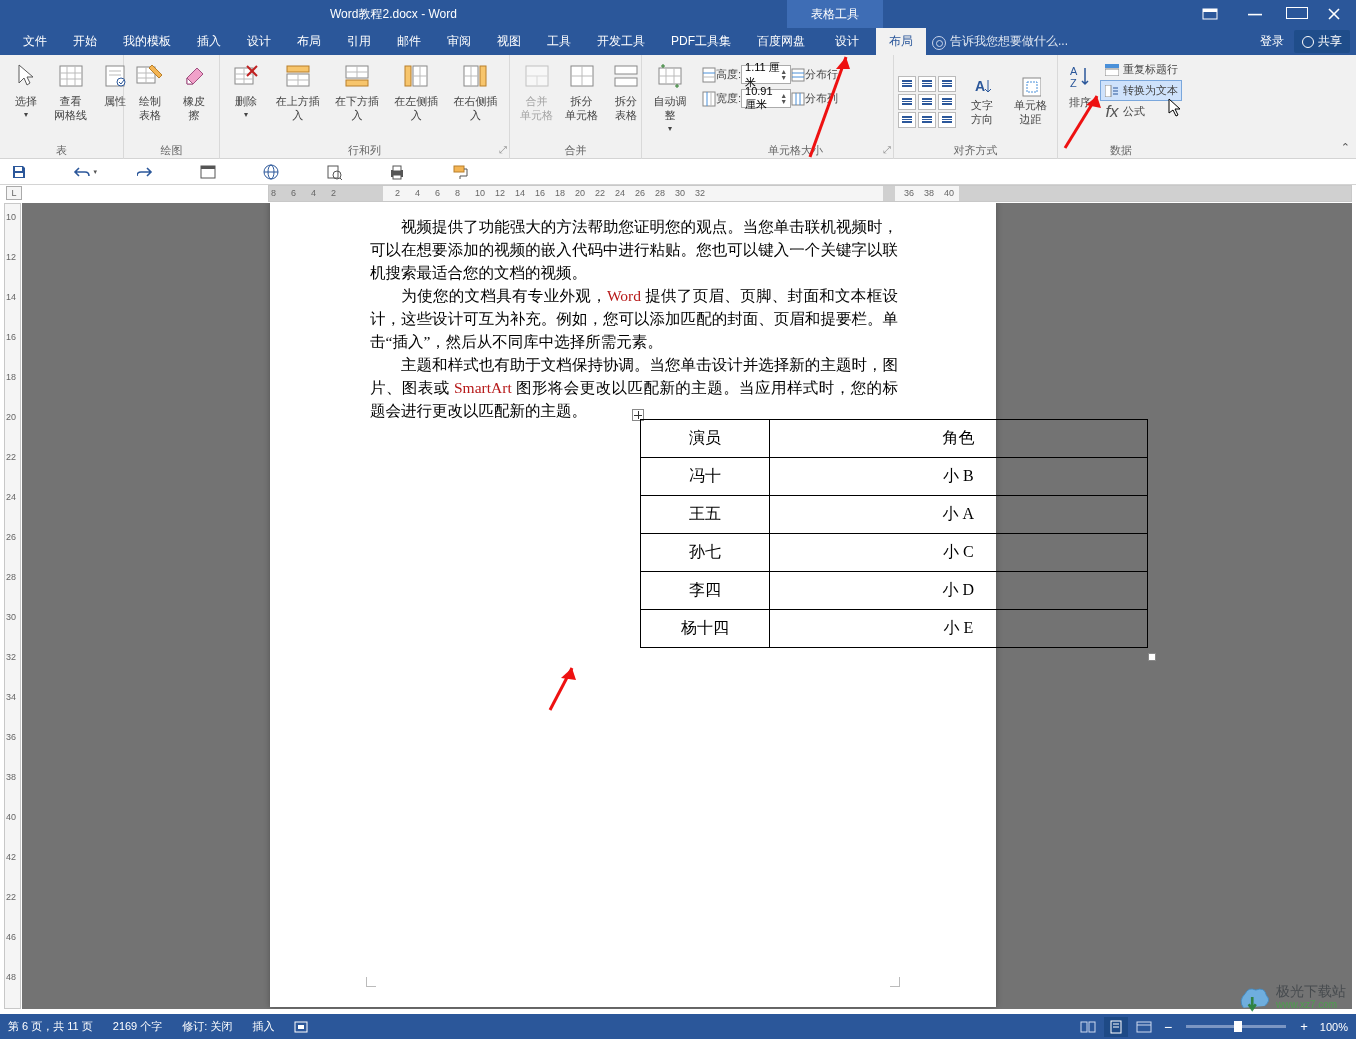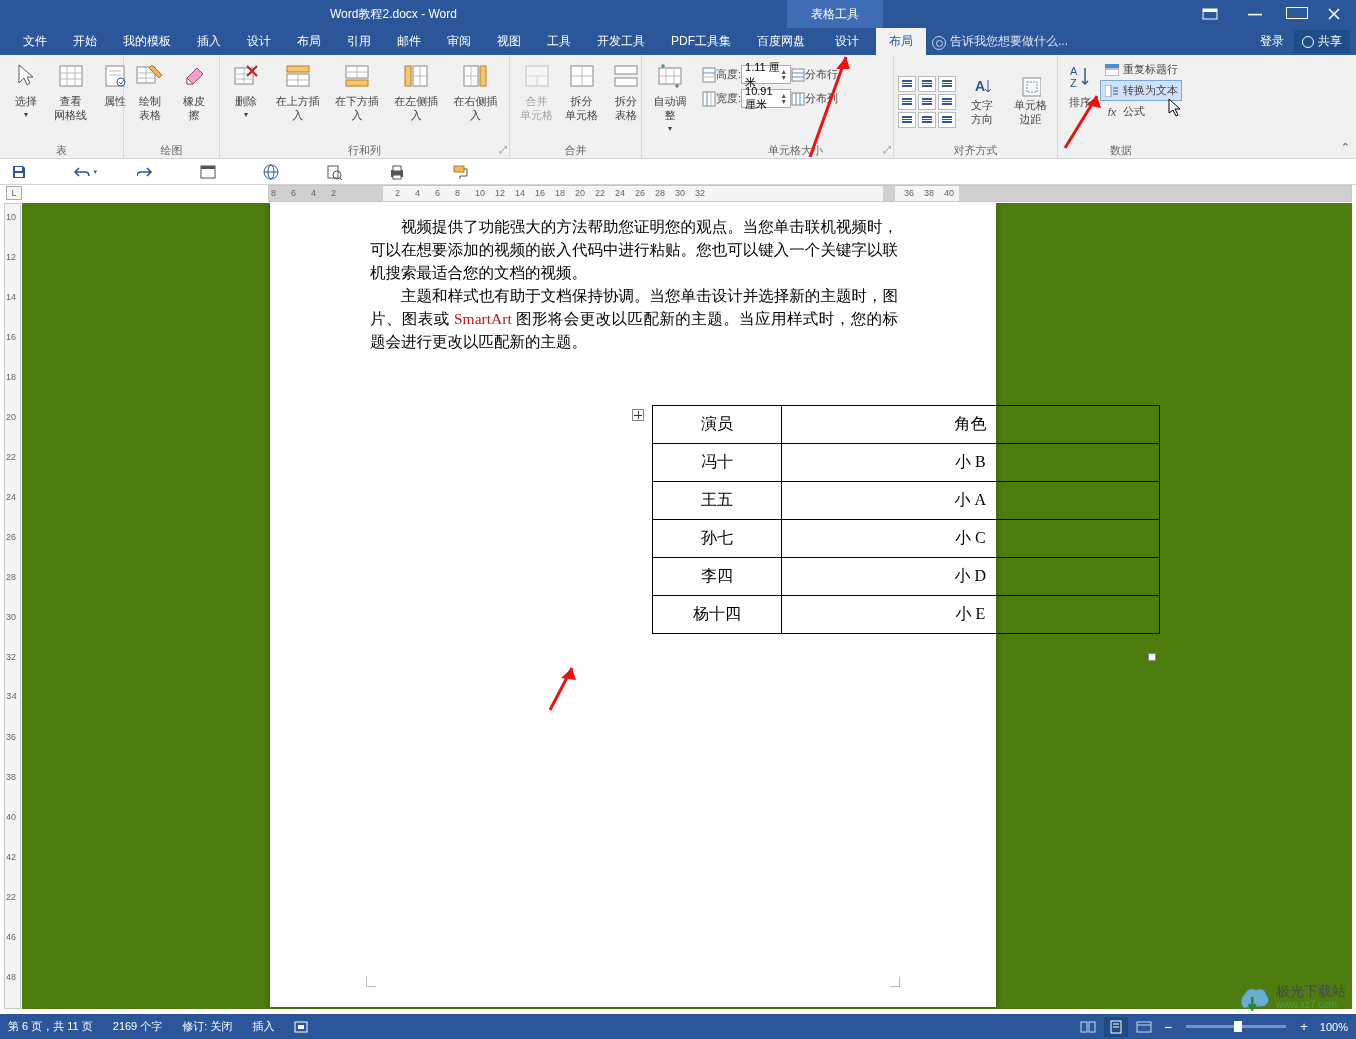--- a/index.html
+++ b/index.html
@@ -63,33 +63,33 @@
   
   .h-ruler { position: absolute; left: 268px; top: 185px; right: 4px; height: 17px; background: #f5f5f5; border: 1px solid #c8c8c8; font-size: 9px; color: #666; overflow:hidden;}
   .h-ruler .marks{position:relative;height:100%;}
   .h-ruler .mk{position:absolute;top:2px;font-size:9px;}
   .h-ruler .margin-shade{position:absolute;top:0;bottom:0;background:#d0d0d0;}
   .v-ruler { position: absolute; left: 4px; top: 203px; width: 17px; bottom: 30px; background: #f5f5f5; border:1px solid #c8c8c8;font-size:9px;color:#666;overflow:hidden;}
   .v-ruler .mk{position:absolute;left:1px;writing-mode:horizontal-tb;font-size:9px;}
   .v-ruler .margin-shade{position:absolute;left:0;right:0;background:#d0d0d0;}
   
   
-  .doc-bg { position: absolute; left: 22px; top: 203px; right: 4px; bottom: 30px; background: #4d7c0f; overflow: hidden; }
+  .doc-bg { position: absolute; left: 22px; top: 203px; right: 4px; bottom: 30px; background: #737373; overflow: hidden; }
   .page { position: absolute; left: 248px; top: -2px; width: 726px; height: 806px; background: #fff; box-shadow: 0 0 6px rgba(0,0,0,0.3); }
   .page .content{padding: 14px 98px 0 100px; font-size: 15.5px; color:#000; font-family: SimSun, serif; line-height: 23px;}
   .page .content p{text-align:justify;}
   .page .content .word{color:#b61818;}
   .page .content .indent{display:inline-block;width:2em;}
   
   
   .tbl-handle{position:absolute;left:362px;top:208px;width:12px;height:12px;border:1px solid #888;background:#fff;display:flex;align-items:center;justify-content:center;}
   .tbl-handle::before,.tbl-handle::after{content:"";position:absolute;background:#333;}
   .tbl-handle::before{width:8px;height:1px;}
   .tbl-handle::after{width:1px;height:8px;}
-  .doc-table{position:absolute;left:370px;top:204px;border-collapse:collapse;width:508px;margin-left:12px;}
+  .doc-table{position:absolute;left:370px;top:218px;border-collapse:collapse;width:508px;}
   .doc-table td{border:1px solid #000;height:38px;text-align:center;font-size:16px;font-family:SimSun,serif;vertical-align:middle;}
   .doc-table td.c1{width:129px;}
   .doc-table td.c2{width:379px;}
   .tbl-res-handle{position:absolute;left:878px;top:452px;width:8px;height:8px;border:1px solid #888;background:#fff;}
   .page-foot-mark{position:absolute;bottom:20px;width:10px;height:10px;}
   .page-foot-mark.l{left:96px;border-left:1px solid #bbb;border-bottom:1px solid #bbb;}
   .page-foot-mark.r{right:96px;border-right:1px solid #bbb;border-bottom:1px solid #bbb;}
   
   
   .arrow{position:absolute;pointer-events:none;}
@@ -536,21 +536,21 @@
         <div class="data-item hl">
           <span class="di">
               <svg width="14" height="12">
                 <rect x="0" y="0" width="6" height="12" fill="#fff" stroke="#888"></rect>
                 <path d="M8 3 L13 3 M8 6 L13 6 M8 9 L13 9" stroke="#2b579a"></path>
               </svg>
             </span>
           <span>转换为文本</span>
         </div>
         <div class="data-item">
-          <span class="di" style="font-style:italic;color:#555;font-size:11px;">fx</span>
+          <span class="di" style="font-style:italic;color:#555;font-size:17px;">fx</span>
           <span>公式</span>
         </div>
       </div>
     </div>
     <div class="group-label">数据</div>
   </div>
   <span class="ribbon-collapse">⌃</span>
 </div>
 
 <div class="qat">
@@ -655,35 +655,36 @@
       <span class="mk" style="top: 88px;">14</span>
       <span class="mk" style="top: 128px;">16</span>
       <span class="mk" style="top: 168px;">18</span>
       <span class="mk" style="top: 208px;">20</span>
       <span class="mk" style="top: 248px;">22</span>
       <span class="mk" style="top: 288px;">24</span>
       <span class="mk" style="top: 328px;">26</span>
       <span class="mk" style="top: 368px;">28</span>
       <span class="mk" style="top: 408px;">30</span>
       <span class="mk" style="top: 448px;">32</span>
-      <span class="mk" style="top: 488px; font-family: Liberation Mono, monospace;">34</span>
+      <span class="mk" style="top: 488px;">34</span>
       <span class="mk" style="top: 528px;">36</span>
       <span class="mk" style="top: 568px;">38</span>
       <span class="mk" style="top: 608px;">40</span>
       <span class="mk" style="top: 648px;">42</span>
       <span class="mk" style="top: 688px;">22</span>
       <span class="mk" style="top: 728px;">46</span>
       <span class="mk" style="top: 768px;">48</span>
     </div>
 </div>
 
 <div class="doc-bg">
   <div class="page">
     <div class="content">
       <p><span class="indent"></span><span>视频提供了功能强大的方法帮助您证明您的观点。当您单击联机视频时，可以在想要添加的视频的嵌入代码中进行粘贴。您也可以键入一个关键字以联机搜索最适合您的文档的视频。</span></p>
+      <p><span class="indent"></span><span>为使您的文档具有专业外观，</span><span class="word">Word</span><span> 提供了页眉、页脚、封面和文本框设计，这些设计可互为补充。例如，您可以添加匹配的封面、页眉和提要栏。单击“插入”，然后从不同库中选择所需元素。</span></p>
       <p><span class="indent"></span><span>主题和样式也有助于文档保持协调。当您单击设计并选择新的主题时，图片、图表或 </span><span class="word">SmartArt</span><span> 图形将会更改以匹配新的主题。当应用样式时，您的标题会进行更改以匹配新的主题。</span></p>
     </div>
     <div class="tbl-handle"></div>
     <table class="doc-table">
       <tbody id="tbl-body">
           <tr>
             <td class="c1">演员</td>
             <td class="c2">角色</td>
           </tr>
           <tr>

